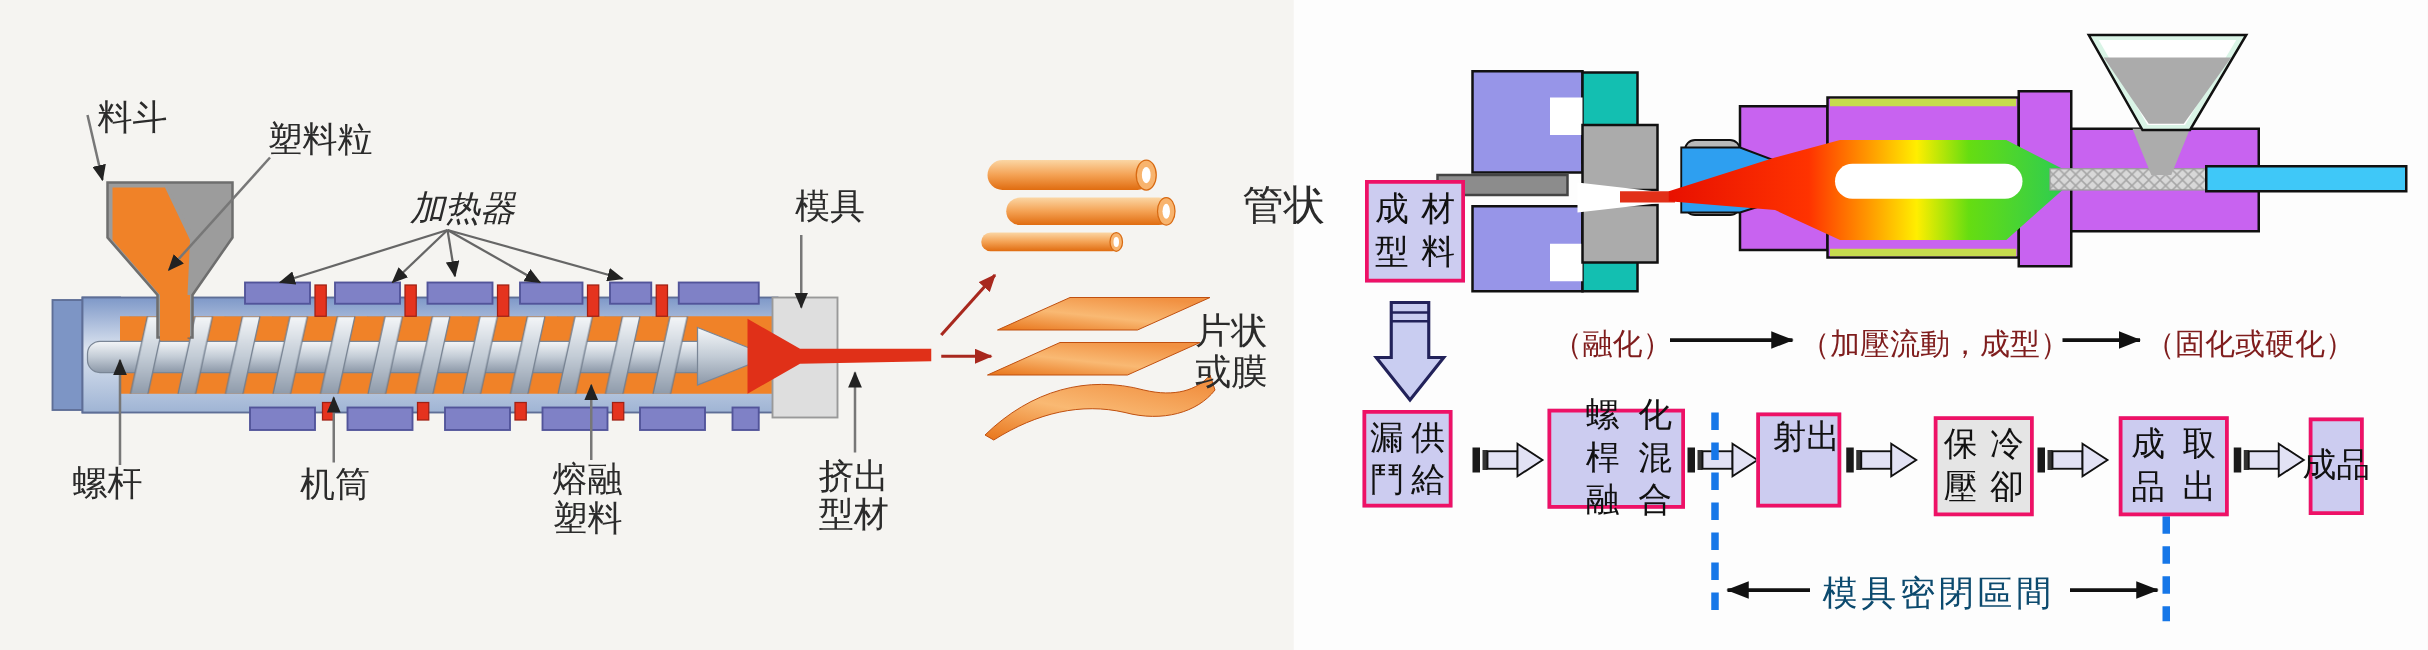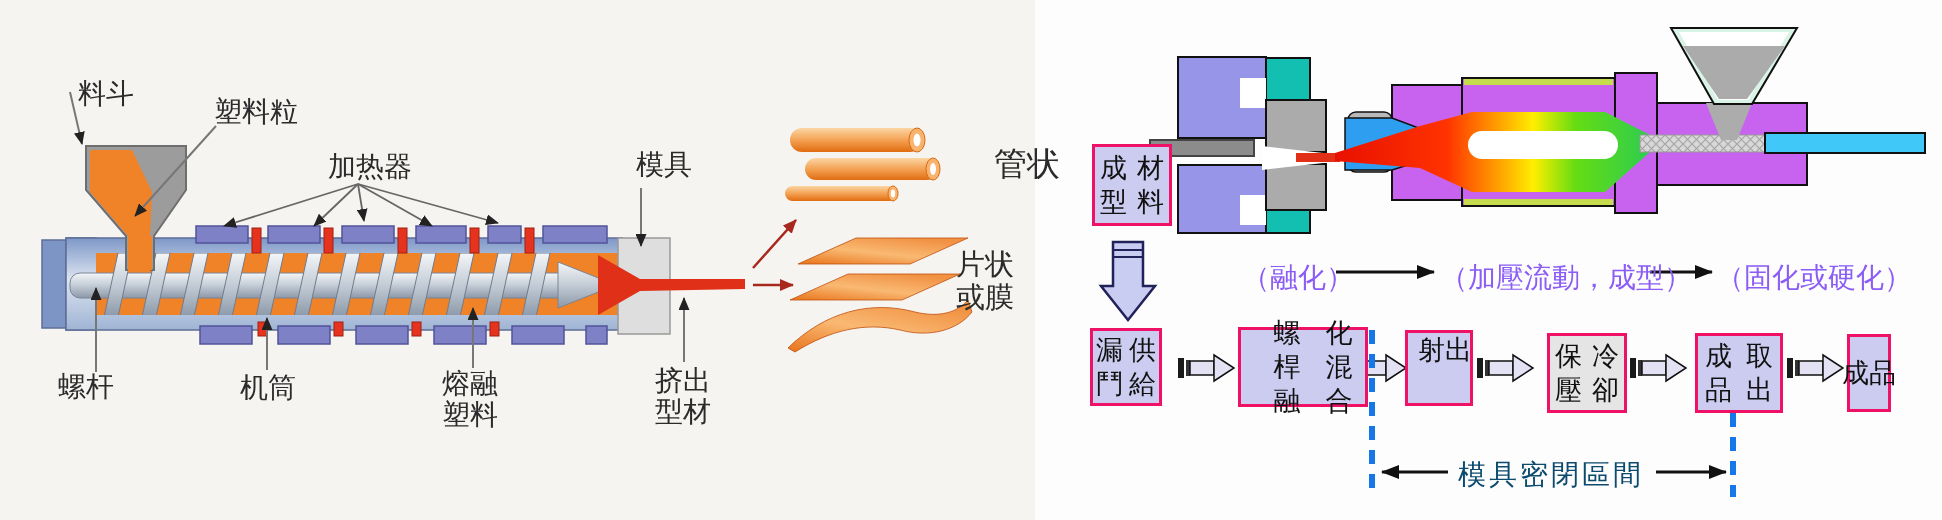--- a/index.html
+++ b/index.html
@@ -4,21 +4,21 @@
 <style>
   html,body{margin:0;padding:0;background:#fdfdfd;}
   .stage{position:relative;width:1942px;height:520px;overflow:hidden;
          font-family:"DejaVu Sans","Liberation Sans",sans-serif;color:#222;}
   .stage svg{position:absolute;left:0;top:0;}
   .lbl{position:absolute;color:#2b2b2b;font-size:28px;line-height:31px;white-space:nowrap;}
   .lbl.center{text-align:center;}
   .flowbox{position:absolute;display:flex;align-items:center;justify-content:center;
            background:#ccccf0;border:3px solid #ee1166;font-size:27px;line-height:34px;color:#111;
            box-sizing:border-box;text-align:center;}
-  .phase{position:absolute;font-size:28px;color:#8b5cf6;white-space:nowrap;}
+  .phase{position:absolute;font-size:24px;color:#7f1d1d;white-space:nowrap;}
   .interval{position:absolute;font-size:28px;color:#0c4a6e;letter-spacing:3px;white-space:nowrap;}
 </style>
 </head>
 <body>
 
 <div class="stage">
 
 <svg width="1942" height="520" viewBox="0 0 1942 520">
   <defs>
     <linearGradient id="bgrad" x1="0" y1="0" x2="0" y2="1">
@@ -235,21 +235,21 @@
       <g stroke="#111" stroke-width="3">
         <line x1="1448" y1="472" x2="1382" y2="472" marker-end="url(#blackHead)"></line>
         <line x1="1656" y1="472" x2="1726" y2="472" marker-end="url(#blackHead)"></line>
       </g>
     </g>
   </g>
 </svg>
 
 <div class="lbl" style="left:78px;top:78px;">料斗</div>
 <div class="lbl" style="left:214px;top:96px;text-align:right;">塑料粒</div>
-<div class="lbl" style="left:328px;top:151px;">加热器</div>
+<div class="lbl" style="left:328px;top:151px;font-style:italic;">加热器</div>
 <div class="lbl" style="left:612px;top:149px;margin-left:24px;">模具</div>
 <div class="lbl" style="left:58px;top:371px;">螺杆</div>
 <div class="lbl" style="left:240px;top:372px;">机筒</div>
 <div class="lbl center" style="left:442px;top:368px;">
   <div>熔融</div>
   <div>塑料</div>
 </div>
 <div class="lbl center" style="left:655px;top:365px;">
   <div>挤出</div>
   <div>型材</div>
@@ -266,21 +266,21 @@
 </div>
 
 <div class="phase" style="left:1242px;top:259px;">（融化）</div>
 <div class="phase" style="left:1440px;top:259px;">（加壓流動，成型）</div>
 <div class="phase" style="left:1716px;top:259px;">（固化或硬化）</div>
 
 <div class="flowbox" style="left: 1090px; top: 328px; width: 72px; height: 78px; background-color: rgb(204, 204, 240); border-color: rgb(238, 17, 102); font-family: Liberation Serif, serif;">
   <div>漏鬥</div>
   <div>供給</div>
 </div>
-<div class="flowbox" style="left: 1238px; top: 327px; width: 130px; height: 80px; background-color: rgb(204, 204, 240); border-color: rgb(238, 17, 102); padding-left: 20px;">
+<div class="flowbox" style="left: 1238px; top: 327px; width: 110px; height: 80px; background-color: rgb(204, 204, 240); border-color: rgb(238, 17, 102); padding-left: 20px;">
   <div>螺桿融</div>
   <div>化混合</div>
 </div>
 <div class="flowbox" style="left: 1405px; top: 330px; width: 68px; height: 76px; align-items: flex-start; padding-left: 12px; background-color: rgb(204, 204, 240); border-color: rgb(238, 17, 102);">
   <div>射</div>
   <div>出</div>
 </div>
 <div class="flowbox" style="left: 1547px; top: 333px; width: 80px; height: 80px; background-color: #e5e5e5; border-color: rgb(238, 17, 102);">
   <div>保壓</div>
   <div>冷卻</div>

